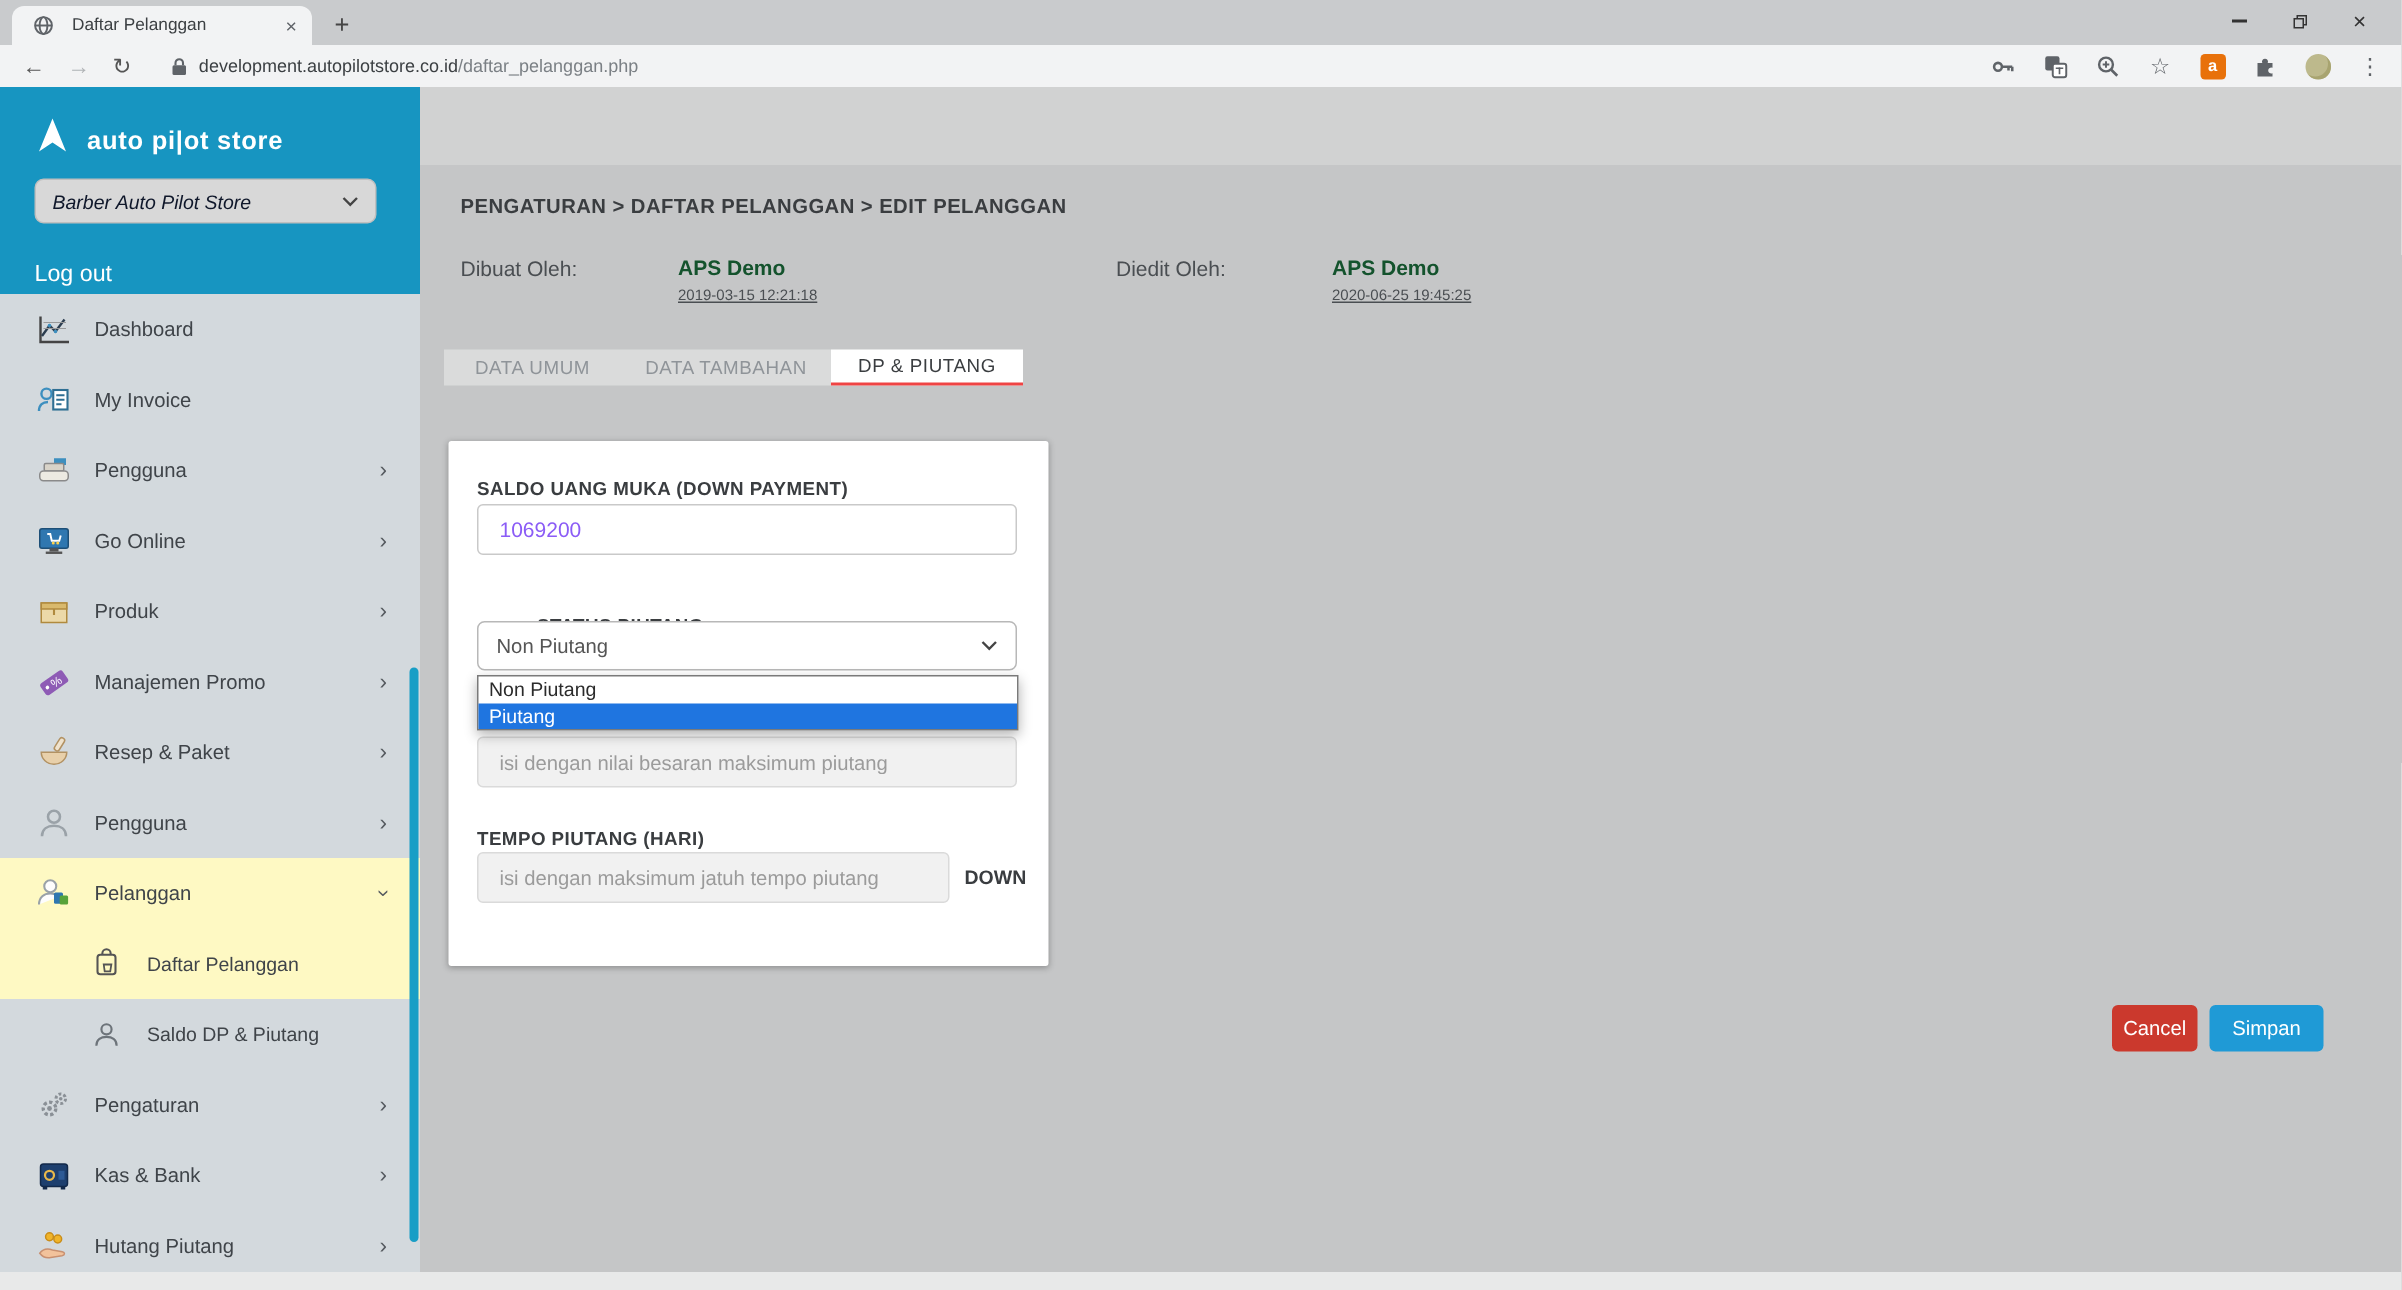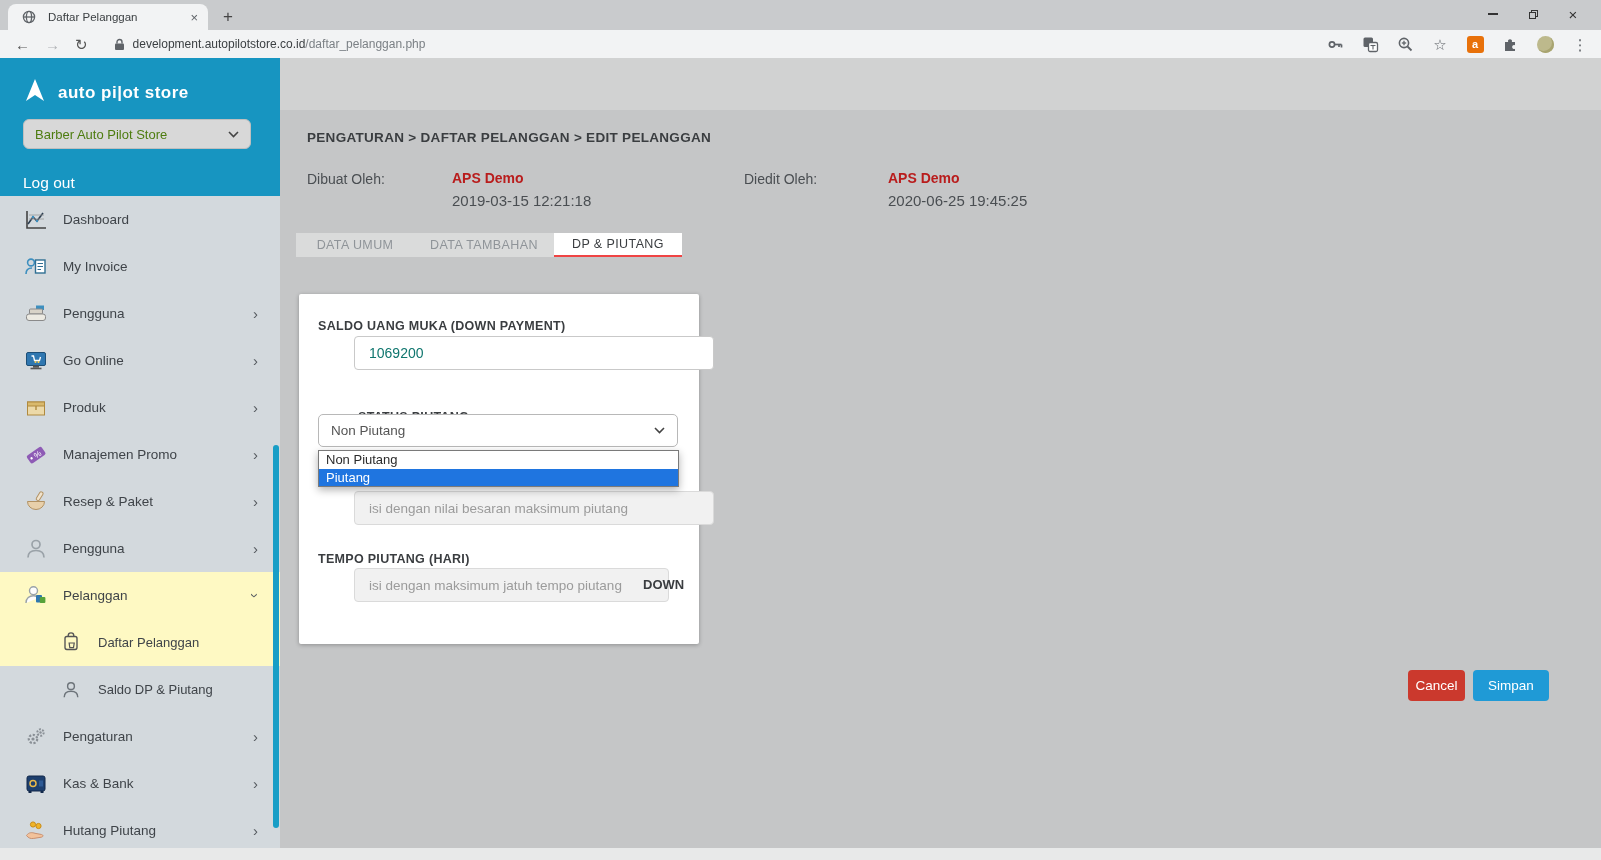--- a/index.html
+++ b/index.html
@@ -39,52 +39,52 @@
   .dots-glyph { font-size:15px; color:#5f6368; letter-spacing:0; line-height:1; }
 
   
   .sidebar { position:absolute; top:58px; left:0; width:280px; bottom:0; background:#d3d9dd; }
   .sb-header { position:absolute; top:0; left:0; width:100%; height:138px; background:#1795c1; }
   .brand { display:flex; align-items:center; gap:11px; padding:20px 0 0 23px; }
   .brand-text { color:#fff; font-size:17px; font-weight:bold; letter-spacing:.5px; }
   .store-select { position:absolute; left:23px; top:61px; width:228px; height:30px; background:#d8d8d8;
                   border:1px solid #bfbfbf; border-radius:6px; display:flex; align-items:center;
                   justify-content:space-between; padding:0 11px; }
-  .store-select span { font-size:13px; color:#4d7c0f; }
+  .store-select span { font-size:13px; color:#0f172a;font-style:italic; }
   .logout { position:absolute; left:23px; top:116px; color:#fff; font-size:15.5px; }
   .menu { position:absolute; top:138px; left:0; right:0; bottom:0; }
   .mi { height:47px; display:flex; align-items:center; gap:14px; padding:0 12px 0 23px; }
   .mi .lbl { flex:1; font-size:13.5px; color:#3f4449; }
   .mi .chev { font-size:15px; color:#565b60; margin-right:10px; }
   .mi .chev.down { display:inline-block; transform:rotate(90deg); }
   .mi.sub { padding-left:58px; }
   .mi.sub .lbl { font-size:13px; }
   .expanded-block { background:#fef9c3; }
   .icon24 { width:26px; height:26px; flex:0 0 26px; display:flex; align-items:center; justify-content:center; }
   .sb-thumb { position:absolute; right:1px; top:387px; width:6px; height:383px; background:#189ec6; border-radius:3px; }
 
   
   .topbar { position:absolute; left:280px; top:58px; right:0; height:52px; background:#d1d2d2; }
   .breadcrumb { position:absolute; left:307px; top:130px; font-size:13.5px; font-weight:bold;
                 color:#3a3d40; letter-spacing:.3px; }
   .meta-label { position:absolute; font-size:14px; color:#4a4e52; }
-  .meta-user  { position:absolute; font-size:14px; font-weight:bold; color:#b91c1c; }
-  .meta-ts    { position:absolute; font-size:15px; color:#4a4e52; }
+  .meta-user  { position:absolute; font-size:14px; font-weight:bold; color:#14532d; }
+  .meta-ts    { position:absolute; font-size:10px; color:#4a4e52;text-decoration:underline; }
 
   .tabs { position:absolute; left:296px; top:233px; height:24px; display:flex; }
   .tabitem { display:flex; align-items:center; justify-content:center; background:#dadbdb;
              font-size:12.5px; color:#8f9499; letter-spacing:.4px; }
   .tabitem.t0 { width:118px; } .tabitem.t1 { width:140px; } .tabitem.t2 { width:128px; }
   .tabitem.active { background:#fff; color:#3a3d40; border-bottom:2px solid #ef4444; }
 
   .card { position:absolute; left:299px; top:294px; width:400px; height:350px; background:#fff;
           border-radius:2px; box-shadow:0 1px 4px rgba(0,0,0,.28); }
   .f-label { position:absolute; left:19px; font-size:12.5px; font-weight:bold; color:#3a3d40; letter-spacing:.3px; }
   .f-input { position:absolute; left:19px; width:360px; height:34px; border:1px solid #c9c9c9; border-radius:4px;
-             background:#fff; font-size:14px; color:#0f766e; padding:16px 14px; font-family:"Liberation Sans",sans-serif;margin-left:36px; }
+             background:#fff; font-size:14px; color:#8b5cf6; padding:16px 14px; font-family:"Liberation Sans",sans-serif; }
   .f-input:disabled { background:#f1f1f1; border-color:#dadada; }
   .f-input::placeholder { color:#9b9b9b; font-size:13.5px; }
   .f-select { position:absolute; left:19px; top:120px; width:360px; height:33px; border:1px solid #b8b8b8;
               border-radius:5px; background:#fff; display:flex; align-items:center; justify-content:space-between;
               padding:0 12px; }
   .f-select span { font-size:13.5px; color:#555; }
   .hidden-label { z-index:1; }
   .dd-list { position:absolute; left:19px; top:156px; width:361px; background:#fff; border:1px solid #7a7a7a;
              box-shadow:0 3px 8px rgba(0,0,0,.3); z-index:5; }
   .dd-opt { height:17.5px; display:flex; align-items:center; padding-left:7px; font-size:13px; color:#2b2b2b; }

